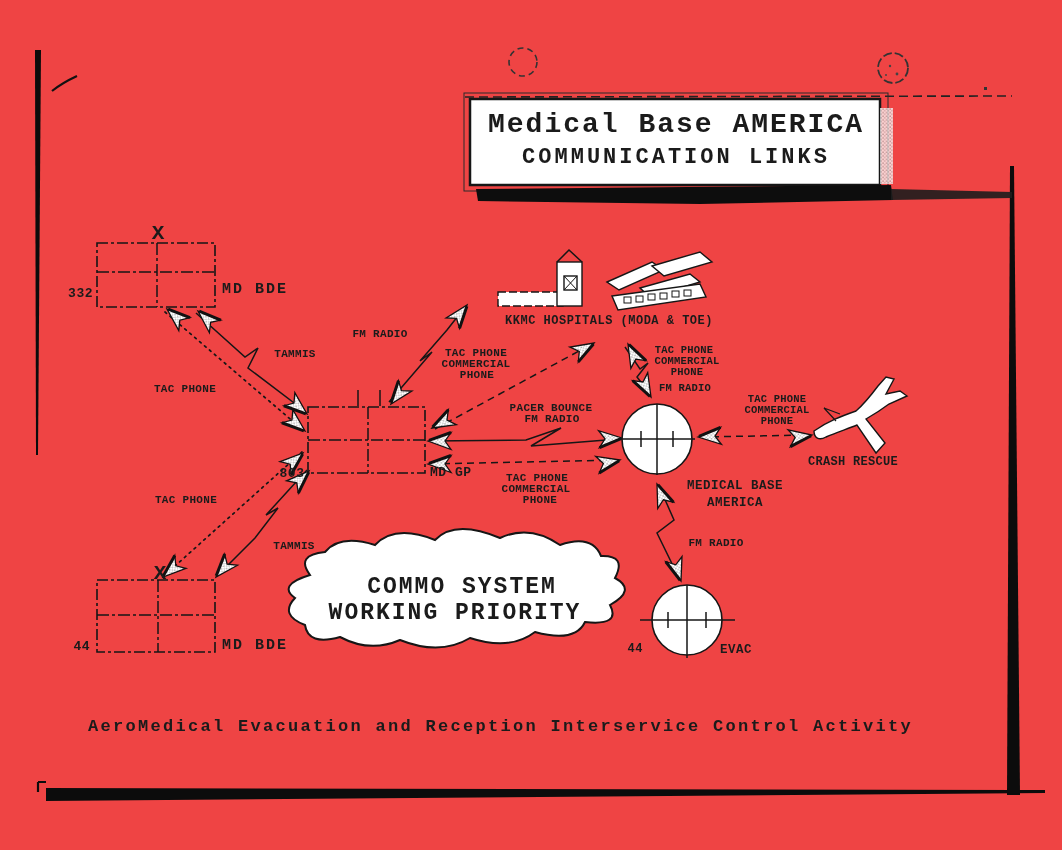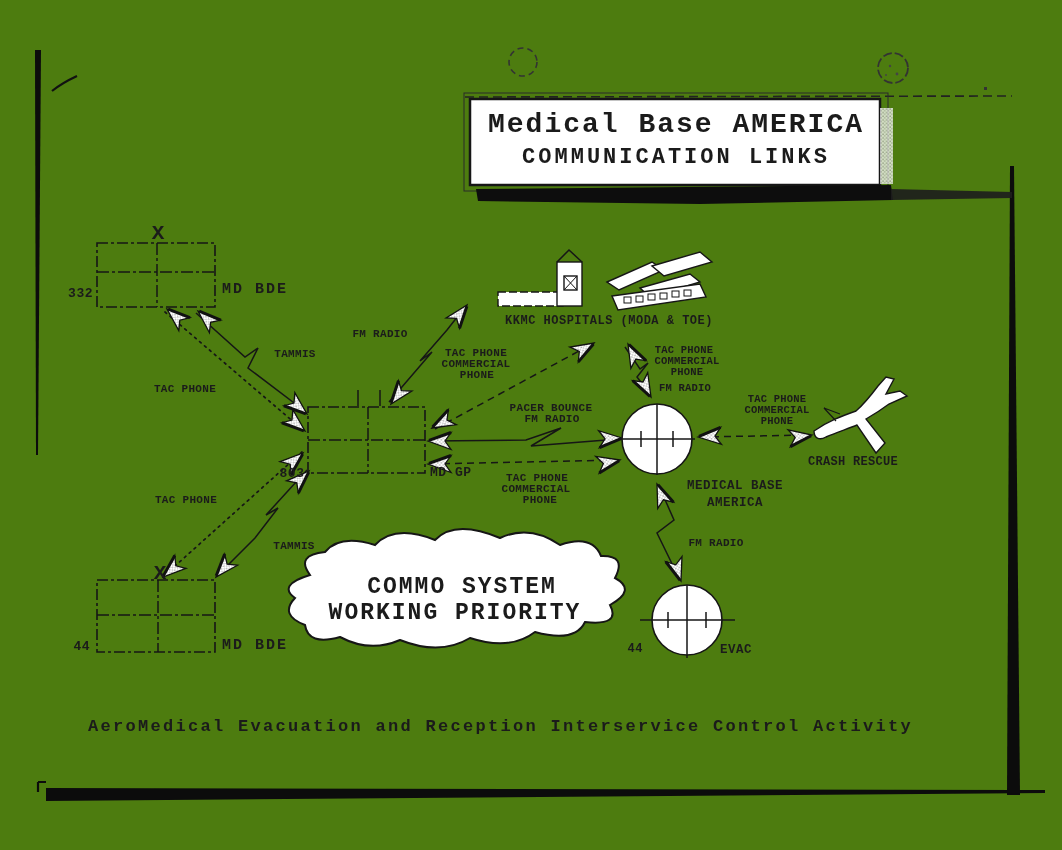--- a/index.html
+++ b/index.html
@@ -1,16 +1,16 @@
 <!DOCTYPE html>
 <html><head>
 <meta charset="utf-8">
 <style>
   html,body{margin:0;padding:0;background:#ffffff;}
-  .page{position:relative;width:1062px;height:850px;background:#4d7c0f;overflow:hidden;}
+  .page{position:relative;width:1062px;height:850px;background:#ef4444;overflow:hidden;}
   svg{position:absolute;left:0;top:0;}
   text{font-family:"Liberation Mono","DejaVu Sans Mono",monospace;font-weight:bold;fill:#1b1b1b;}
   .t-title1{font-size:28px;letter-spacing:2px;}
   .t-title2{font-size:22px;letter-spacing:3px;}
   .t-node{font-size:15px;letter-spacing:2px;}
   .t-node-sm{font-size:13px;letter-spacing:0.5px;}
   .t-ech{font-size:21px;}
   .t-link{font-size:11px;letter-spacing:0.3px;}
   .t-link-sm{font-size:10.5px;letter-spacing:0.2px;}
   .t-cloud{font-size:23px;letter-spacing:2px;}

